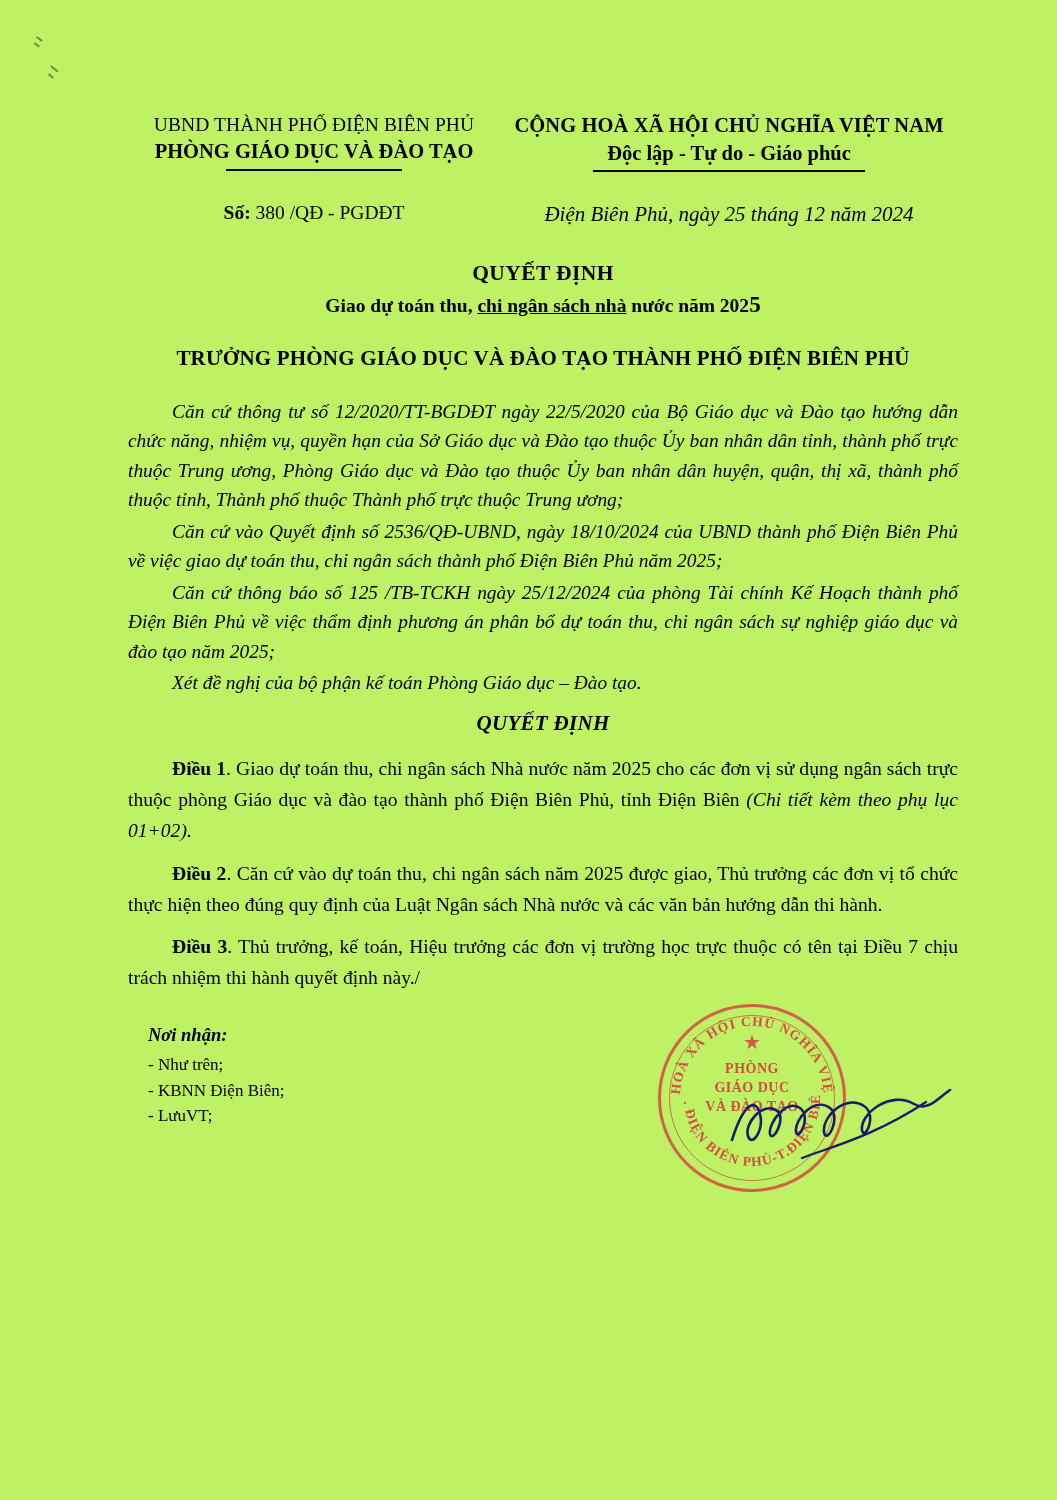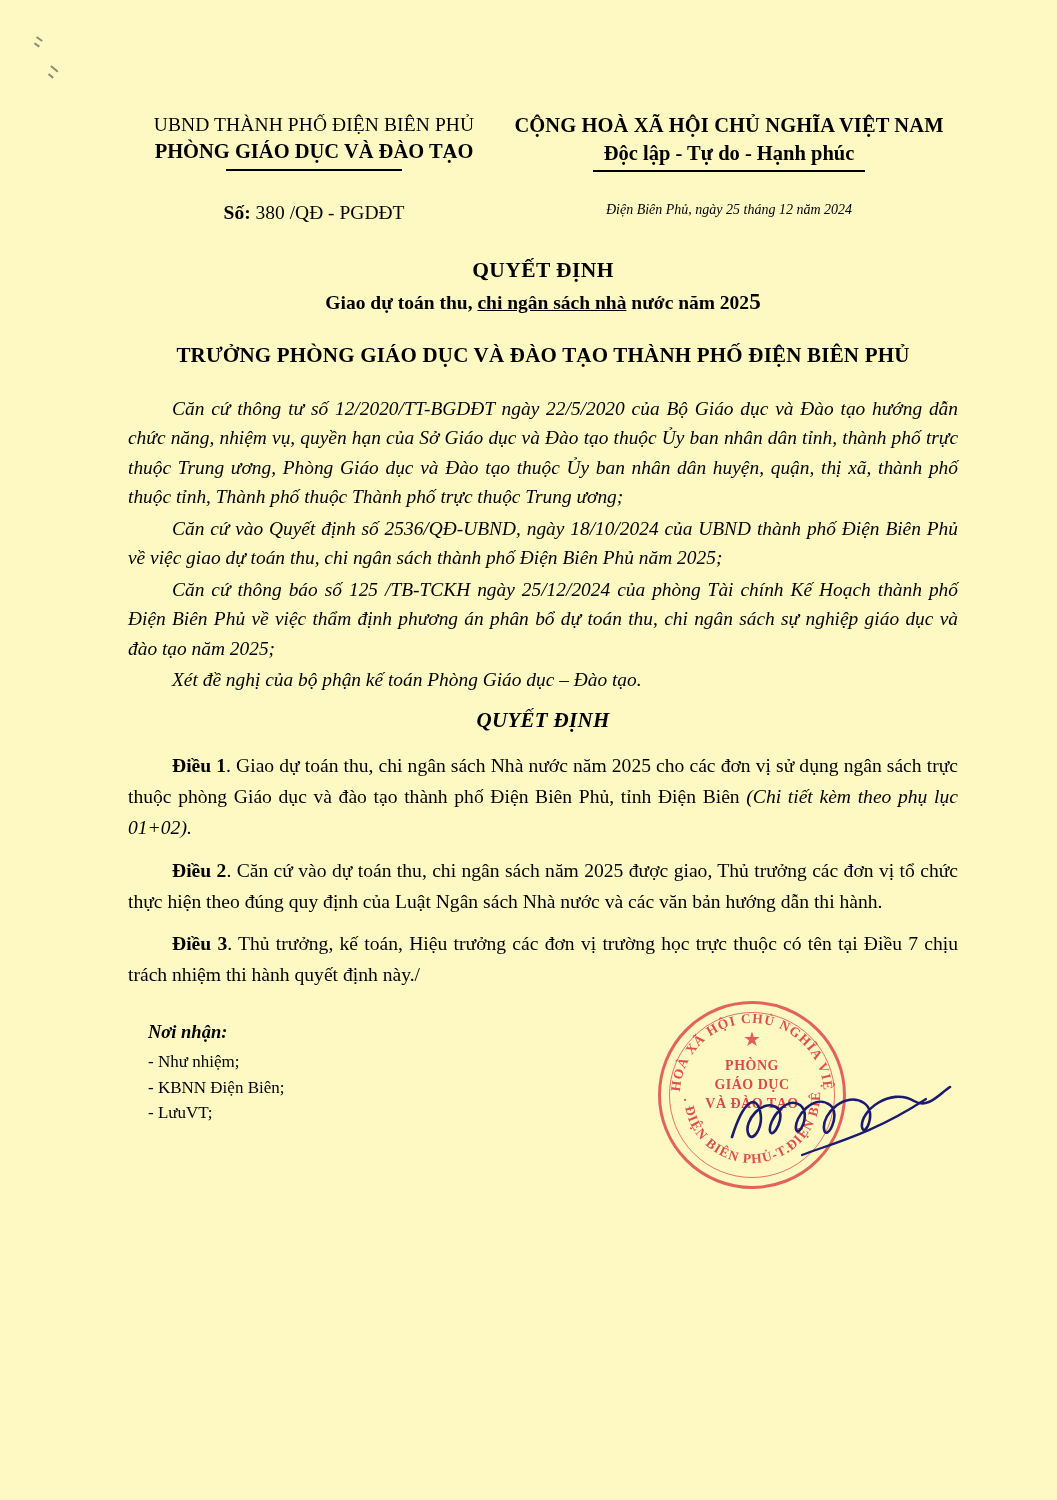--- a/index.html
+++ b/index.html
@@ -11,21 +11,21 @@
     width: 1057px;
     height: 1500px;
     position: relative;
     font-family: "Liberation Serif", serif;
     color: #000;
     overflow: hidden;
   }
   .page {
     position: absolute;
     inset: 0;
-    background: #fef9c3;
+    background: #bef264;
   }
   .doc {
     position: absolute;
     left: 128px;
     top: 0;
     width: 830px;
     height: 1500px;
   }
   
   .header {
@@ -75,21 +75,21 @@
   }
   .subhdr-left {
     width: 372px;
     text-align: center;
     font-size: 19.5px;
   }
   .subhdr-left b { font-weight: bold; }
   .subhdr-right {
     width: 458px;
     text-align: center;
-    font-size: 14px;
+    font-size: 21px;
     font-style: italic;
   }
 
   
   .title {
     text-align: center;
     font-size: 21.5px;
     font-weight: bold;
     letter-spacing: .4px;
     margin-top: 34px;
@@ -277,21 +277,21 @@
   <div class="doc">
 
     <div class="header">
       <div class="hdr-left">
         <div class="hdr-line1">UBND THÀNH PHỐ ĐIỆN BIÊN PHỦ</div>
         <div class="hdr-line2">PHÒNG GIÁO DỤC VÀ ĐÀO TẠO</div>
         <div class="rule rule-left"></div>
       </div>
       <div class="hdr-right">
         <div class="hdr-line1">CỘNG HOÀ XÃ HỘI CHỦ NGHĨA VIỆT NAM</div>
-        <div class="hdr-line2">Độc lập - Tự do - Hạnh phúc</div>
+        <div class="hdr-line2">Độc lập - Tự do - Giáo phúc</div>
         <div class="rule rule-right"></div>
       </div>
     </div>
 
     <div class="subhdr">
       <div class="subhdr-left">
         <b>Số:</b>
         <span>380 /QĐ - PGDĐT</span>
       </div>
       <div class="subhdr-right">Điện Biên Phủ, ngày 25 tháng 12 năm 2024</div>
@@ -320,21 +320,21 @@
       </p>
       <p>
         <b>Điều 3</b><span>. Thủ trưởng, kế toán, Hiệu trưởng các đơn vị trường học trực thuộc có tên tại Điều 7 chịu trách nhiệm thi hành quyết định này./</span>
       </p>
     </div>
 
     <div class="footer">
 
       <div class="recipients">
         <div class="ttl">Nơi nhận:</div>
-        <div class="ln">- Như nhiệm;</div>
+        <div class="ln">- Như trên;</div>
         <div class="ln">- KBNN Điện Biên;</div>
         <div class="ln">- LưuVT;</div>
       </div>
 
 
       <div class="stamp">
         <div class="ring"></div>
         <div class="ring2"></div>
         <div class="star">★</div>
         <svg viewBox="0 0 188 188" xmlns="http://www.w3.org/2000/svg">

